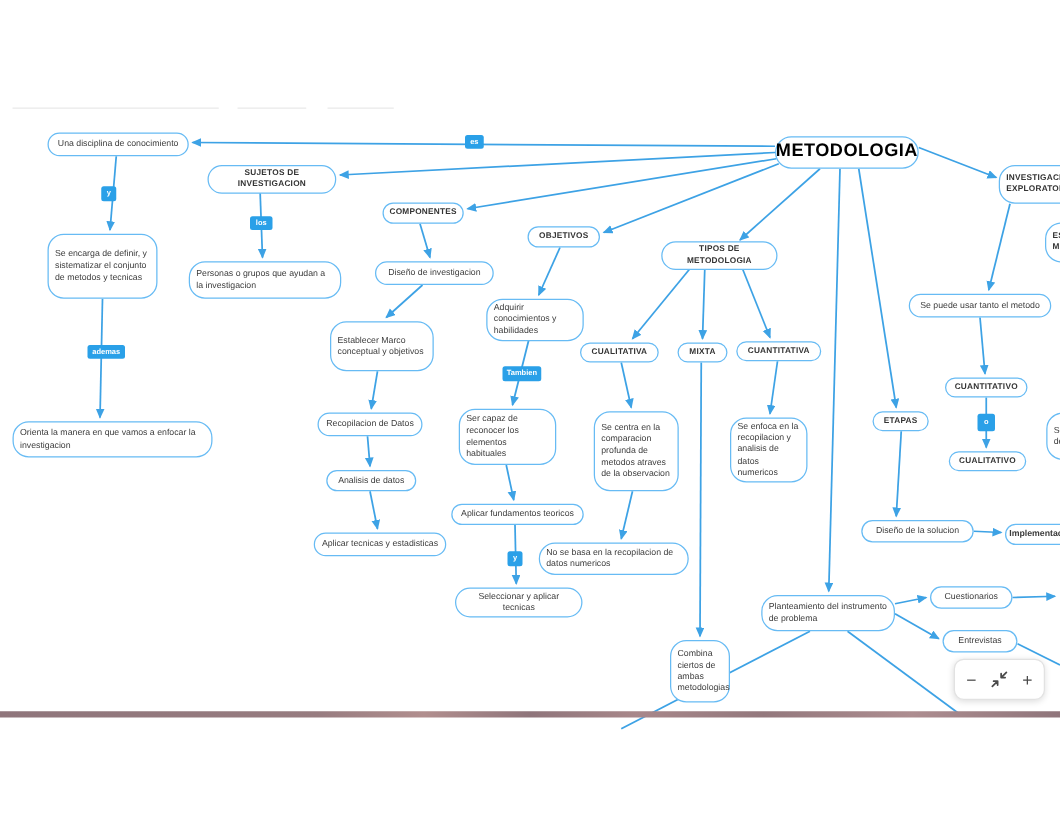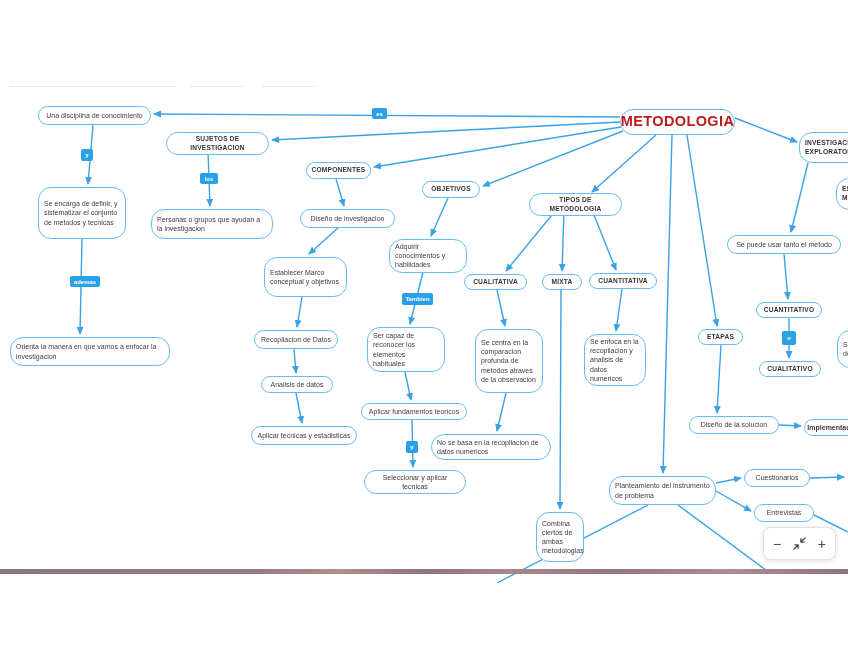--- a/index.html
+++ b/index.html
@@ -7,21 +7,21 @@
   #canvas{position:relative;width:848px;height:655px;overflow:hidden;background:#fff;}
   #edge-layer{position:absolute;left:0;top:0;width:848px;height:655px;}
   .node{
     position:absolute;background:#fff;border:1.3px solid #67bbf4;color:#3c3c3c;
     display:flex;align-items:center;justify-content:center;text-align:center;
     font-size:7px;line-height:1.32;padding:2px 5px;box-sizing:border-box;
     border-radius:999px;white-space:pre-line;z-index:2;
   }
   .node.multi{border-radius:13px;justify-content:flex-start;text-align:left;}
   .node.caps{font-size:6.6px;font-weight:600;letter-spacing:.2px;color:#333;}
-  .node.title{font-size:14.5px;font-weight:700;color:#b91c1c;border-radius:13px;border-width:1.7px;letter-spacing:.4px;}
+  .node.title{font-size:14.5px;font-weight:700;color:#000000;border-radius:13px;border-width:1.7px;letter-spacing:.4px;}
   .node.bold{font-weight:700;}
   .chip{
     position:absolute;background:#2aa0e8;color:#fff;font-size:6px;font-weight:700;
     display:flex;align-items:center;justify-content:center;border-radius:2px;
     z-index:3;line-height:1;padding:1px 2px;box-sizing:border-box;
   }
   .rule{position:absolute;height:1px;background:#e9e9e9;z-index:1;}
   #bottom-strip{position:absolute;left:0;top:569px;width:848px;height:5px;z-index:4;
     background:linear-gradient(90deg,#8f757b 0%,#977c80 30%,#b18e8e 40%,#8f757b 50%,#a8878a 60%,#93787d 72%,#ad8d90 86%,#8f757b 100%);}
   #zoom-control{

